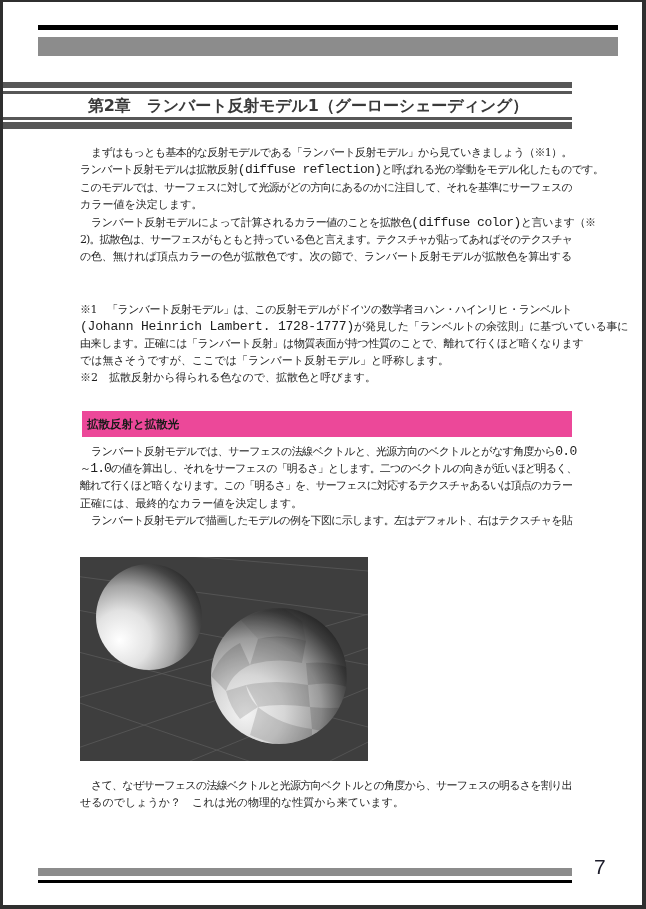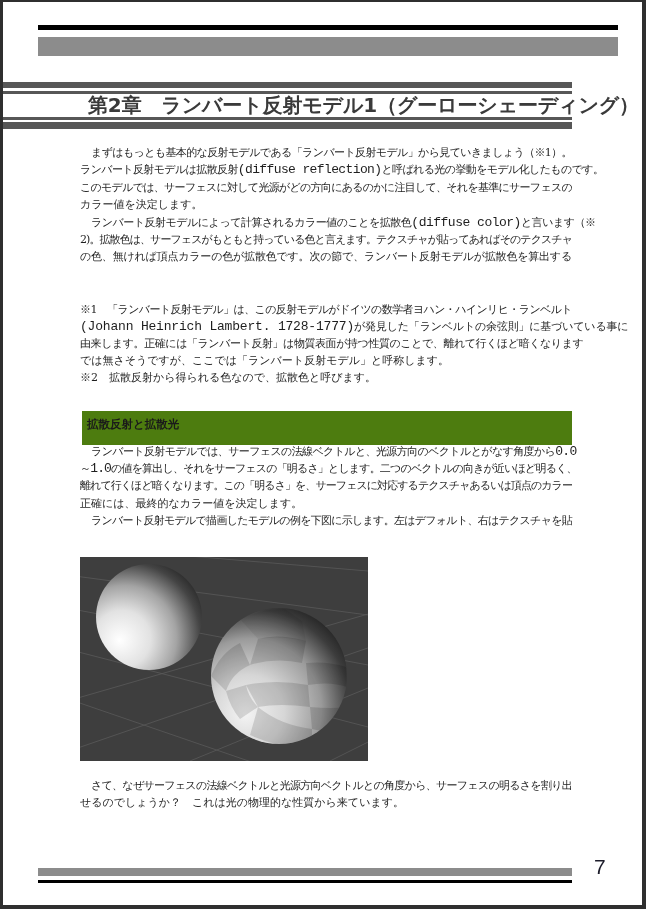--- a/index.html
+++ b/index.html
@@ -14,38 +14,38 @@
 
   
   .tbar { left: 3px; width: 569px; background: #575757; }
   .tbar.t1 { top: 82px; height: 6px; }
   .tbar.t2 { top: 91px; height: 3px; }
   .tbar.t3 { top: 117px; height: 3px; }
   .tbar.t4 { top: 122px; height: 7px; }
   .chapter-title {
     left: 88px; top: 94px; width: 440px; height: 23px;
     font-family: "DejaVu Sans", "Liberation Sans", sans-serif;
-    font-weight: bold; font-size: 20px; line-height: 23px; color: #3a3a3a;
+    font-weight: bold; font-size: 16px; line-height: 23px; color: #3a3a3a;
   }
 
   
   .blk { left: 80px; width: 492px; }
   .blk.notes .ln { height: 17.1px; line-height: 17.1px; }
   .ln {
     display: block; width: max-content; white-space: nowrap;
     height: 17.4px; line-height: 17.4px;
     font-family: "DejaVu Serif", "Liberation Serif", serif;
     font-size: 11px; color: #1e1e1e;
   }
   .ln.ind { padding-left: 11px; text-align: right; }
   .mono { font-family: "Liberation Mono", "DejaVu Sans Mono", monospace; font-size: 13px; }
 
   
   .sec-bar {
-    left: 82px; top: 411px; width: 490px; height: 34px; background: #4d7c0f;
+    left: 82px; top: 411px; width: 490px; height: 26px; background: #ec4899;
   }
   .sec-title {
     position: absolute; left: 5px; top: 0; height: 26px; line-height: 26px;
     font-family: "DejaVu Sans", "Liberation Sans", sans-serif;
     font-weight: bold; font-size: 11.5px; color: #1a1a1a;
   }
 
   
   .figure { left: 80px; top: 557px; width: 288px; height: 204px; background: #3e3e3e; }
   .figure svg { display: block; }

